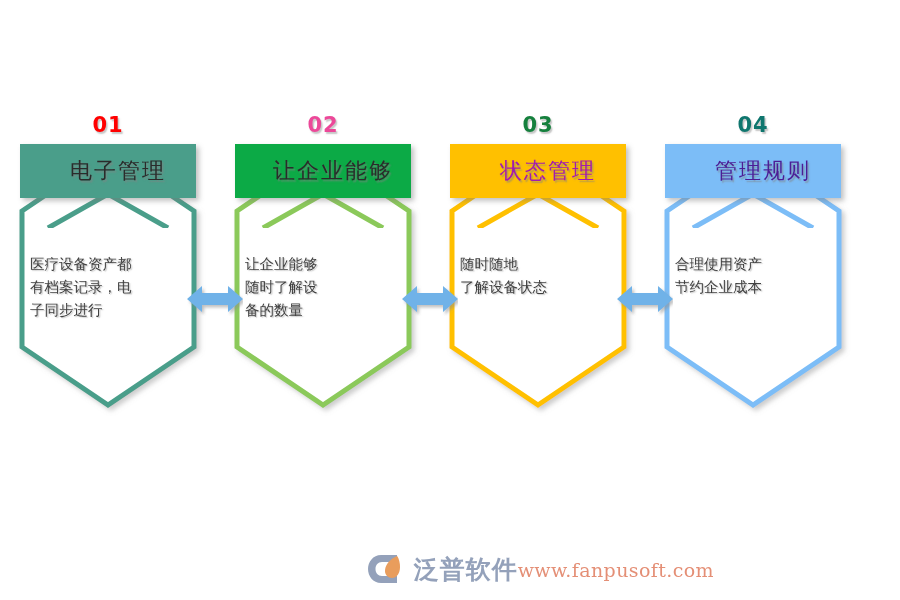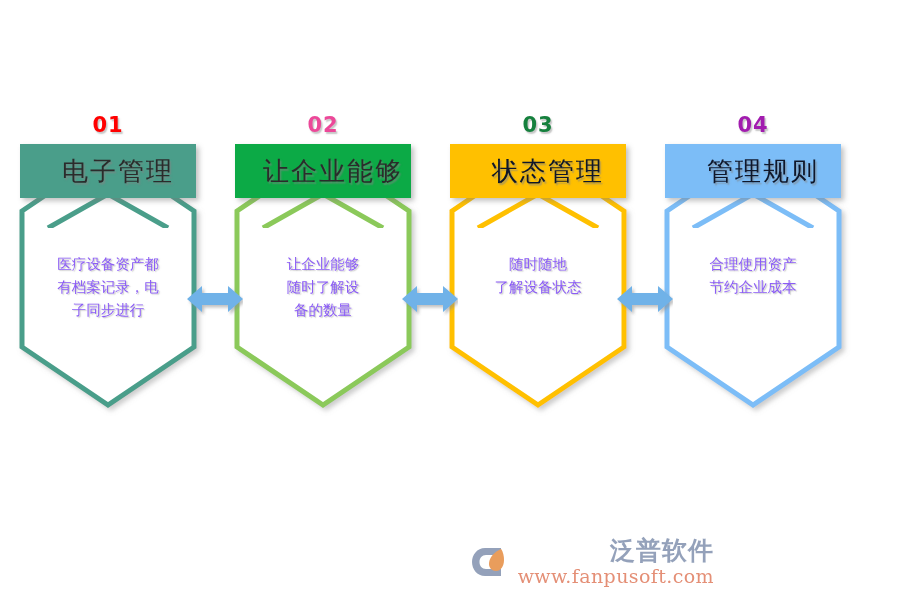--- a/index.html
+++ b/index.html
@@ -71,44 +71,44 @@
     fill: #ffffff;
     stroke-width: 5;
     stroke-linejoin: miter;
   }
 
   .hex-text {
     position: absolute;
     left: 12px;
     top: 104px;
     width: 156px;
-    text-align: center;
+    text-align: left;
     font-size: 14.5px;
     line-height: 23px;
-    color: #8b5cf6;
+    color: #404040;
     text-shadow: 1.2px 1.2px 1.2px rgba(160,160,160,0.6);
     font-family: "DejaVu Sans", "Liberation Sans", sans-serif;
     white-space: pre-line;
   }
 
   
   .header-box {
     position: absolute;
     left: 2px;
     top: 32px;
     width: 176px;
     height: 54px;
     display: flex;
     align-items: center;
     justify-content: center;
     box-shadow: 3px 3px 5px rgba(120,120,120,0.45);
     z-index: 4;
   }
   .header-label {
-    font-size: 26px;
+    font-size: 22px;
     letter-spacing: 2px;
     color: #2b2b2b;
     text-shadow: 1.5px 1.5px 1.5px rgba(130,130,130,0.6);
     font-family: "DejaVu Sans", "Liberation Sans", sans-serif;
     margin-left: 20px;
   }
 
   
   .arrow {
     position: absolute;
@@ -126,22 +126,22 @@
     position: absolute;
     right: 14px;
     bottom: 14px;
     display: flex;
     align-items: center;
     gap: 5px;
     opacity: 0.92;
   }
   .wm-texts {
     display: flex;
-    flex-direction: column;
-    align-items: flex-end;
+    flex-direction: row;
+    align-items: flex-start;
     line-height: 1;
   }
   .wm-brand {
     font-size: 25px;
     font-weight: bold;
     color: #8b9ab5;
     letter-spacing: 1px;
     font-family: "DejaVu Sans", "Liberation Sans", sans-serif;
   }
   .wm-url {
@@ -217,45 +217,45 @@
             <feDropShadow dx="3" dy="3" stdDeviation="2.4" flood-color="#999999" flood-opacity="0.5"></feDropShadow>
           </filter>
         </defs>
         <polygon class="hex-body" points="90,4 176,62 176,198 90,256 4,198 4,62" filter="url(#hexshadow2)" stroke="#FFC000"></polygon>
       </svg>
       <div class="hex-text">随时随地
 了解设备状态</div>
     </div>
 
     <div class="header-box" style="background: rgb(255, 192, 0);">
-      <span class="header-label" style="color: #0f172a;">状态管理</span>
+      <span class="header-label" style="color: #a21caf;">状态管理</span>
     </div>
   <svg viewBox="0 0 180 36" style="position: absolute; left: 0px; top: 80px; width: 180px; height: 36px; z-index: 3;">
         <polyline points="30,36 90,2 150,36" fill="none" stroke="#FFC000" stroke-width="5"></polyline>
       </svg>
     </div>
 
   <div class="column col-3">
-    <div class="step-number" style="color: #a21caf;">04</div>
+    <div class="step-number" style="color: #0f766e;">04</div>
 
     <div class="hex-wrap">
       <svg class="hex-svg" viewBox="0 0 180 260" preserveAspectRatio="none">
         <defs>
           <filter id="hexshadow3" x="-30%" y="-30%" width="170%" height="170%">
             <feDropShadow dx="3" dy="3" stdDeviation="2.4" flood-color="#999999" flood-opacity="0.5"></feDropShadow>
           </filter>
         </defs>
         <polygon class="hex-body" points="90,4 176,62 176,198 90,256 4,198 4,62" filter="url(#hexshadow3)" stroke="#7CBDF7"></polygon>
       </svg>
       <div class="hex-text">合理使用资产
 节约企业成本</div>
     </div>
 
     <div class="header-box" style="background: rgb(124, 189, 247);">
-      <span class="header-label" style="color: #0f172a;">管理规则</span>
+      <span class="header-label" style="color: #4c1d95;">管理规则</span>
     </div>
   <svg viewBox="0 0 180 36" style="position: absolute; left: 0px; top: 80px; width: 180px; height: 36px; z-index: 3;">
         <polyline points="30,36 90,2 150,36" fill="none" stroke="#7CBDF7" stroke-width="5"></polyline>
       </svg>
     </div>
 
   <svg class="arrow arrow-0" viewBox="0 0 56 34">
     <defs>
       <filter id="arrshadow0" x="-30%" y="-30%" width="180%" height="200%">
         <feDropShadow dx="2" dy="2.5" stdDeviation="1.4" flood-color="#909090" flood-opacity="0.55"></feDropShadow>

